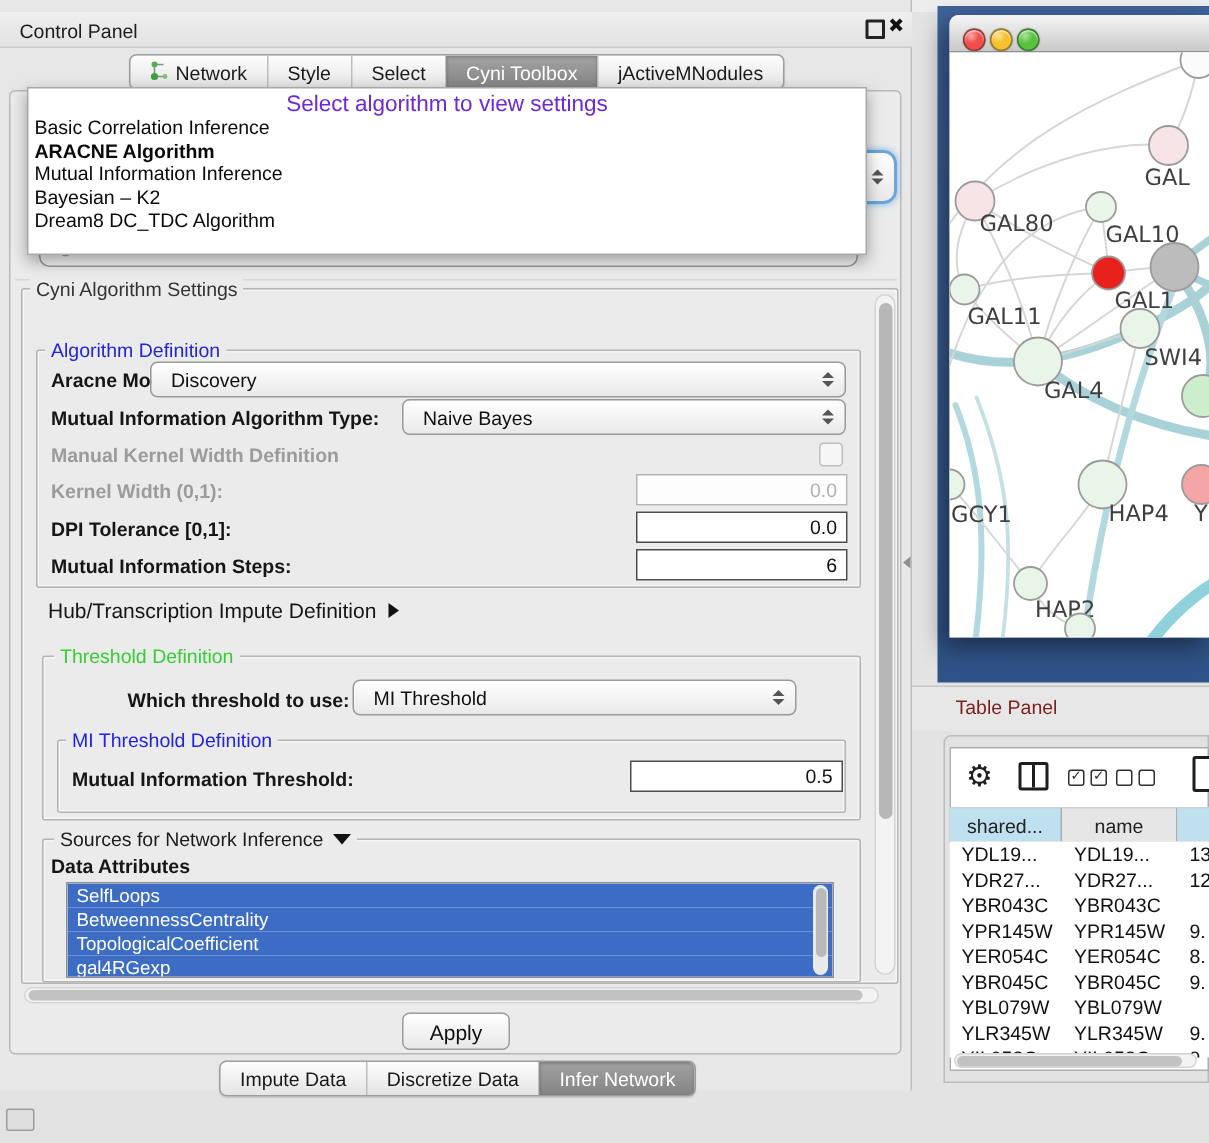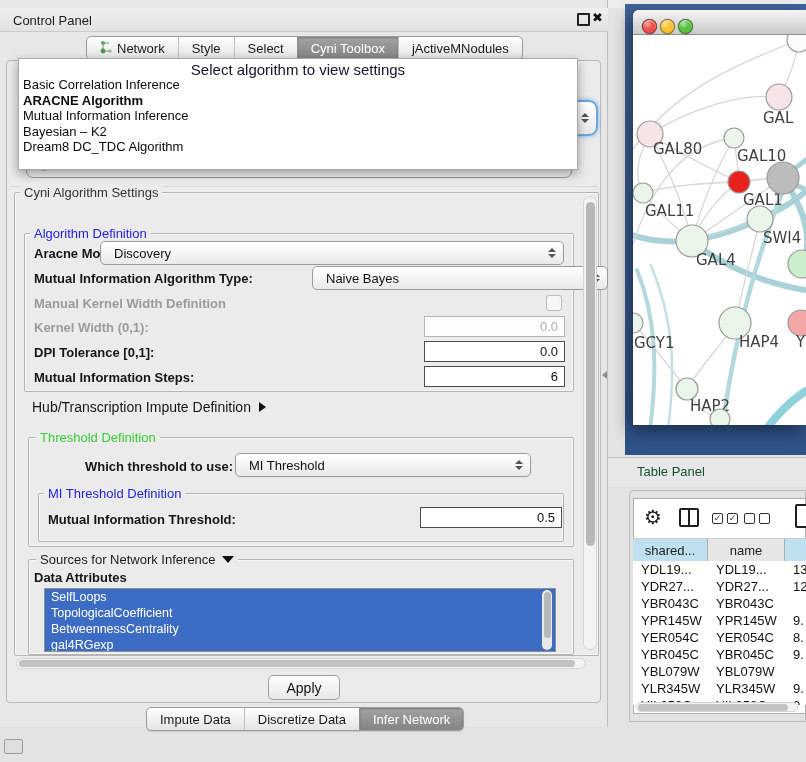--- a/index.html
+++ b/index.html
@@ -36,21 +36,21 @@
          display:flex;align-items:center;font-size:13px;color:#111;padding-left:13px;position:absolute;}
   .spin{position:absolute;right:7px;top:50%;transform:translateY(-50%);display:flex;flex-direction:column;gap:2px;}
   .tri-up{width:0;height:0;border-left:4px solid transparent;border-right:4px solid transparent;border-bottom:4px solid #555;}
   .tri-dn{width:0;height:0;border-left:4px solid transparent;border-right:4px solid transparent;border-top:4px solid #555;}
   #combo-focus{left:395px;top:100px;width:203px;height:36px;border-radius:9px;border:2px solid #6aa5dc;box-shadow:0 0 5px #7ab2e5;z-index:5;}
   #combo-background{left:26px;top:148px;width:546px;height:30px;border-radius:7px;background:#f3f3f3;color:#a6a6a6;font-size:14px;z-index:4;}
 
   
   #dd-popup{left:18px;top:58px;width:560px;height:112px;background:#fff;border:1px solid #a8a8a8;
             box-shadow:0 4px 10px rgba(0,0,0,.35);z-index:50;box-sizing:border-box;}
-  #dd-prompt{text-align:center;color:#0f172a;font-size:15px;padding-top:2px;height:16px;}
+  #dd-prompt{text-align:center;color:#6d28d9;font-size:15px;padding-top:2px;height:16px;}
   .dd-item{font-size:13px;line-height:15.6px;padding-left:4px;color:#0a0a0a;white-space:nowrap;}
   .dd-item.sel{font-weight:bold;}
 
   
   .groupbox{position:absolute;border:1px solid #b4b4b4;border-radius:2px;box-shadow:inset 0 0 0 1px #f6f6f6;}
   .grouplabel{position:absolute;background:#ebebeb;padding:0 4px;font-size:13px;white-space:nowrap;}
   .gl-blue{color:#2323dd;}
   .gl-green{color:#35cc35;}
   .lbl{position:absolute;font-size:13px;font-weight:bold;color:#161616;white-space:nowrap;}
   .lbl.dis{color:#9b9b9b;}
@@ -84,21 +84,21 @@
   
   #desktop{left:625px;top:4px;width:181px;height:451px;background:linear-gradient(180deg,#40639a,#2f5287);}
   #net-window{left:633px;top:10px;width:173px;height:415px;border-radius:6px 0 0 0;box-shadow:-4px 6px 16px rgba(0,0,0,.45);overflow:hidden;background:#fff;}
   #net-titlebar{position:absolute;left:0;top:0;width:173px;height:25px;background:linear-gradient(#f5f5f5,#c9c9c9);border-bottom:1px solid #8f8f8f;box-sizing:border-box;}
   .tl{position:absolute;top:9px;width:13px;height:13px;border-radius:50%;box-shadow:inset 0 1px 1px rgba(255,255,255,.7),0 0 1px rgba(0,0,0,.6);}
   #net-canvas{position:absolute;left:0;top:25px;width:173px;height:390px;background:#fff;}
   .node-label{font-family:"DejaVu Sans",sans-serif;font-size:15px;fill:#3f3f3f;}
 
   
   #tp-titlebar{left:608px;top:457px;width:198px;height:30px;background:#e7e7e7;border-top:1px solid #c6c6c6;box-sizing:border-box;}
-  #tp-title{left:637px;top:464px;font-size:13px;color:#14532d;}
+  #tp-title{left:637px;top:464px;font-size:13px;color:#7f1d1d;}
   #tp-window{left:629px;top:490px;width:177px;height:232px;background:#e2e2e2;border:1px solid #bcbcbc;border-radius:5px 0 0 0;box-sizing:border-box;}
   #tp-inner{left:633px;top:498px;width:173px;height:216px;background:#fff;border:1px solid #adadad;box-sizing:border-box;}
   .ticon{position:absolute;color:#1e1e1e;}
   #gear-icon{left:644px;top:505px;font-size:20px;font-family:"DejaVu Sans",sans-serif;}
   #cols-icon{left:679px;top:508px;width:16px;height:15px;border:2px solid #1e1e1e;border-radius:2px;}
   #cols-icon::after{content:"";position:absolute;left:7px;top:0;width:2px;height:15px;background:#1e1e1e;}
   .cbp{position:absolute;display:flex;gap:4px;}
   .cb{width:9px;height:9px;border:1.5px solid #2e2e2e;border-radius:2px;font-size:9px;line-height:8px;color:#2e2e2e;text-align:center;font-family:"DejaVu Sans",sans-serif;}
   .cb.checked::after{content:"✓";}
   #doc-icon{left:795px;top:504px;width:15px;height:20px;border:2px solid #1e1e1e;border-radius:2px;background:#fff;}
@@ -189,21 +189,21 @@
   <div class="lbl" style="left:34px;top:246px;">Aracne Mode:</div>
   <div class="combo" style="left:100px;top:241px;width:464px;height:24px;">
     <span>Discovery</span>
     <span class="spin">
         <span class="tri-up"></span>
         <span class="tri-dn"></span>
       </span>
   </div>
 
   <div class="lbl" style="left:34px;top:271px;">Mutual Information Algorithm Type:</div>
-  <div class="combo" style="left:268px;top:266px;width:296px;height:24px;margin-left:44px;">
+  <div class="combo" style="left:268px;top:266px;width:296px;height:24px;">
     <span>Naive Bayes</span>
     <span class="spin">
         <span class="tri-up"></span>
         <span class="tri-dn"></span>
       </span>
   </div>
 
   <div class="lbl dis" style="left:34px;top:296px;">Manual Kernel Width Definition</div>
   <div class="checkbox" style="left:546px;top:295px;"></div>
 
@@ -238,22 +238,22 @@
   <div class="lbl" style="left:48px;top:512px;">Mutual Information Threshold:</div>
   <input class="field" style="left: 420px; top: 507px; width: 142px; height: 21px;" readonly="" value="0.5">
 
   <div class="groupbox" style="left:28px;top:559px;width:544px;height:94px;"></div>
   <div class="grouplabel" style="left:36px;top:552px;color:#1c1c1c;">
     <span>Sources for Network Inference</span><span class="src-arrow"></span>
   </div>
   <div class="lbl" style="left:34px;top:570px;">Data Attributes</div>
   <div id="attr-list">
       <div class="attr-item">SelfLoops</div>
+      <div class="attr-item">BetweennessCentrality</div>
       <div class="attr-item">TopologicalCoefficient</div>
-      <div class="attr-item">BetweennessCentrality</div>
       <div class="attr-item">gal4RGexp</div>
     </div>
   <div class="abs" id="attr-sb"></div>
   <div class="abs" id="attr-sb-thumb"></div>
 
   <div class="sb-track-v" style="left:583px;top:196px;height:454px;">
     <div class="sb-thumb-v" style="left:1.5px;top:5px;height:344px;"></div>
   </div>
   <div class="sb-track-h" style="left:16px;top:658px;width:570px;">
     <div class="sb-thumb-h" style="left:2px;top:1px;width:556px;"></div>

